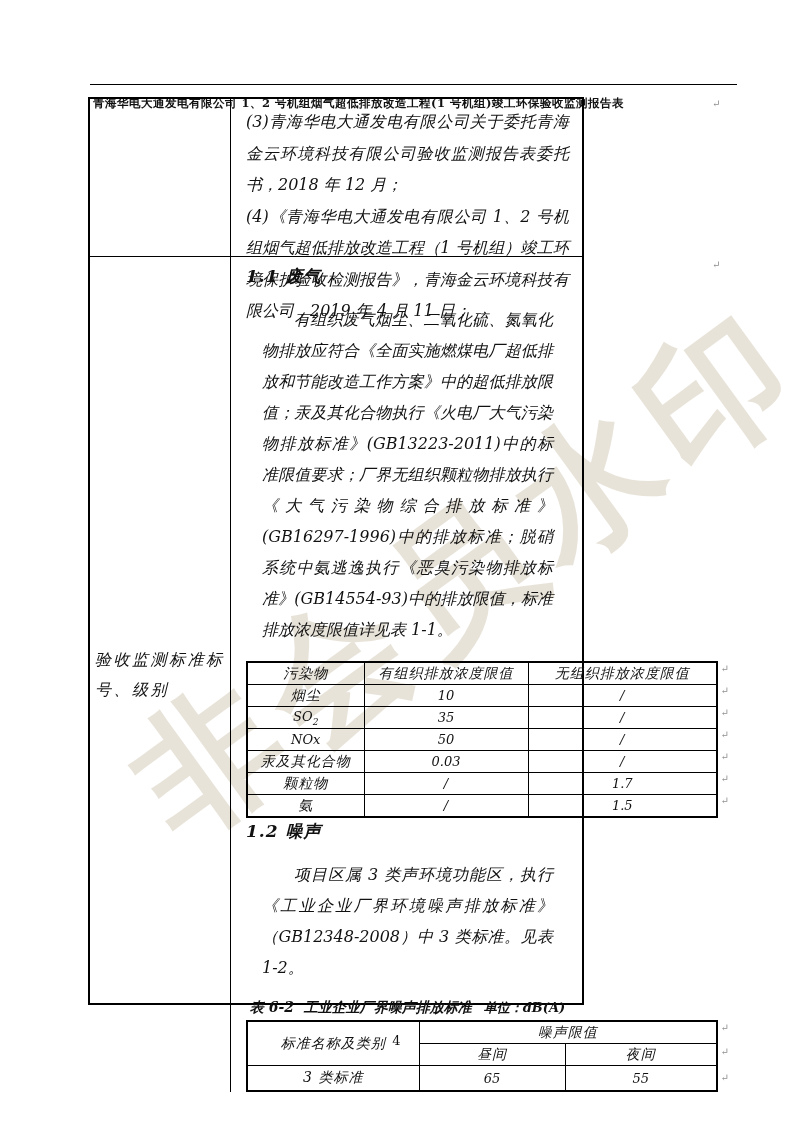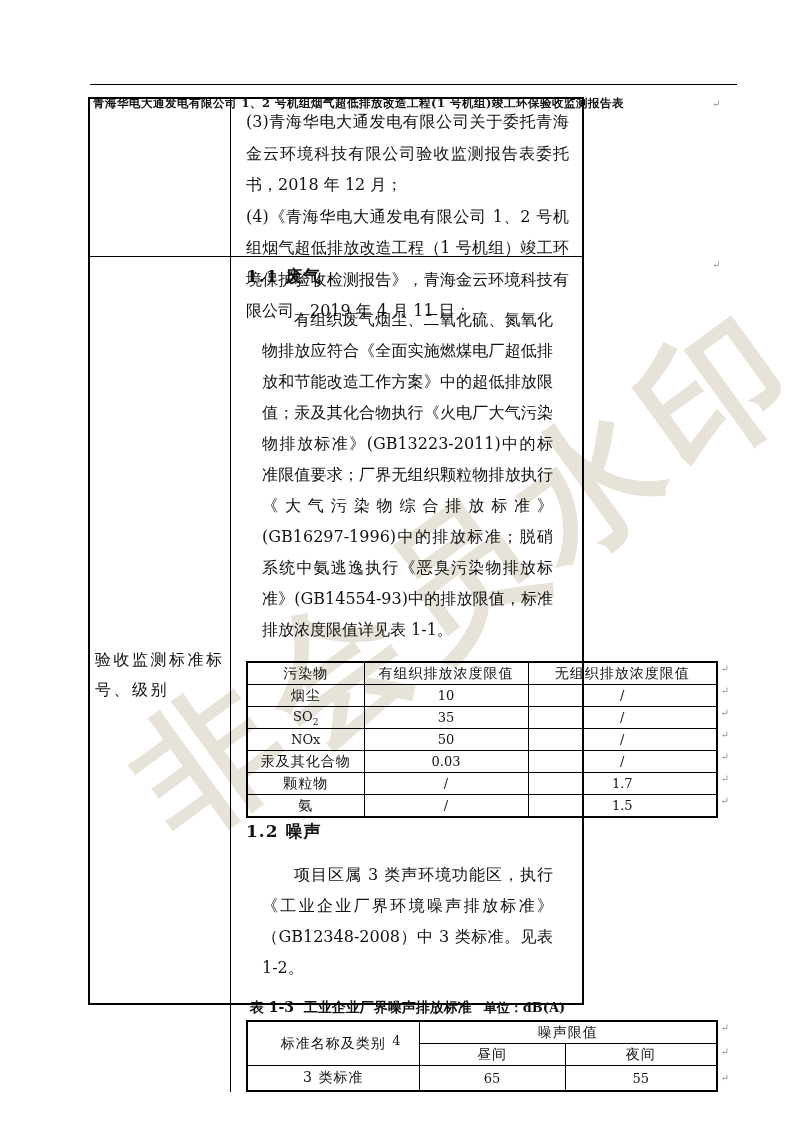--- a/index.html
+++ b/index.html
@@ -18,21 +18,21 @@
     position:absolute;left:93px;top:52px;width:650px;
     font-size:11.5px;font-weight:bold;letter-spacing:0.5px;z-index:1;margin-top:44px;
   }
   .header-rule{
     position:absolute;left:90px;top:84px;width:647px;height:0;
     border-top:1.6px solid #000;z-index:1;
   }
   .main-table{
     position:absolute;left:88px;top:97px;width:496px;height:908px;
     border:2px solid #000;box-sizing:border-box;z-index:1;
-    display:grid;grid-template-columns:141px 1fr;grid-template-rows:158px 1fr;
+    display:grid;grid-template-columns:141px 1fr;grid-template-rows:158px 1fr;font-style:italic;
   }
   .cell{box-sizing:border-box;min-width:0;}
   .c-tl{border-right:1px solid #000;border-bottom:1px solid #000;}
   .c-tr{border-bottom:1px solid #000;padding:7px 13px 0 15px;}
   .c-bl{border-right:1px solid #000;display:flex;align-items:center;
         padding:0 5px;font-size:16px;line-height:30px;letter-spacing:2.5px;}
   .c-br{padding:6px 13px 0 15px;position:relative;}
   .ref-p{margin:0;font-size:16px;line-height:31.5px;text-align:justify;}
   .sec-h{font-size:17px;font-weight:bold;margin:2px 0 5px 0;letter-spacing:1px;}
   .body-p{font-size:16px;line-height:31px;text-indent:2em;text-align:justify;margin:16px;}
@@ -137,21 +137,21 @@
         <span class="pmark pm-c">↵</span>
         <span class="pmark pm-d">↵</span>
         <span class="pmark pm-e">↵</span>
         <span class="pmark pm-f">↵</span>
         <span class="pmark pm-g">↵</span>
       </div>
 
       <div class="sec-h mt2">1.2 噪声</div>
       <p class="body-p">项目区属 3 类声环境功能区，执行《工业企业厂界环境噪声排放标准》（GB12348-2008）中 3 类标准。见表 1-2。</p>
 
-      <div class="tbl-title"><span>表 1-3  工业企业厂界噪声排放标准</span><span class="unit-g">单位：dB(A)</span></div>
+      <div class="tbl-title"><span>表 6-2  工业企业厂界噪声排放标准</span><span class="unit-g">单位：dB(A)</span></div>
 
       <div class="twrap">
         <table class="inner">
           <colgroup>
               <col style="width:172px">
               <col style="width:146px">
               <col style="width:152px">
             </colgroup>
           <tbody>
               <tr>

